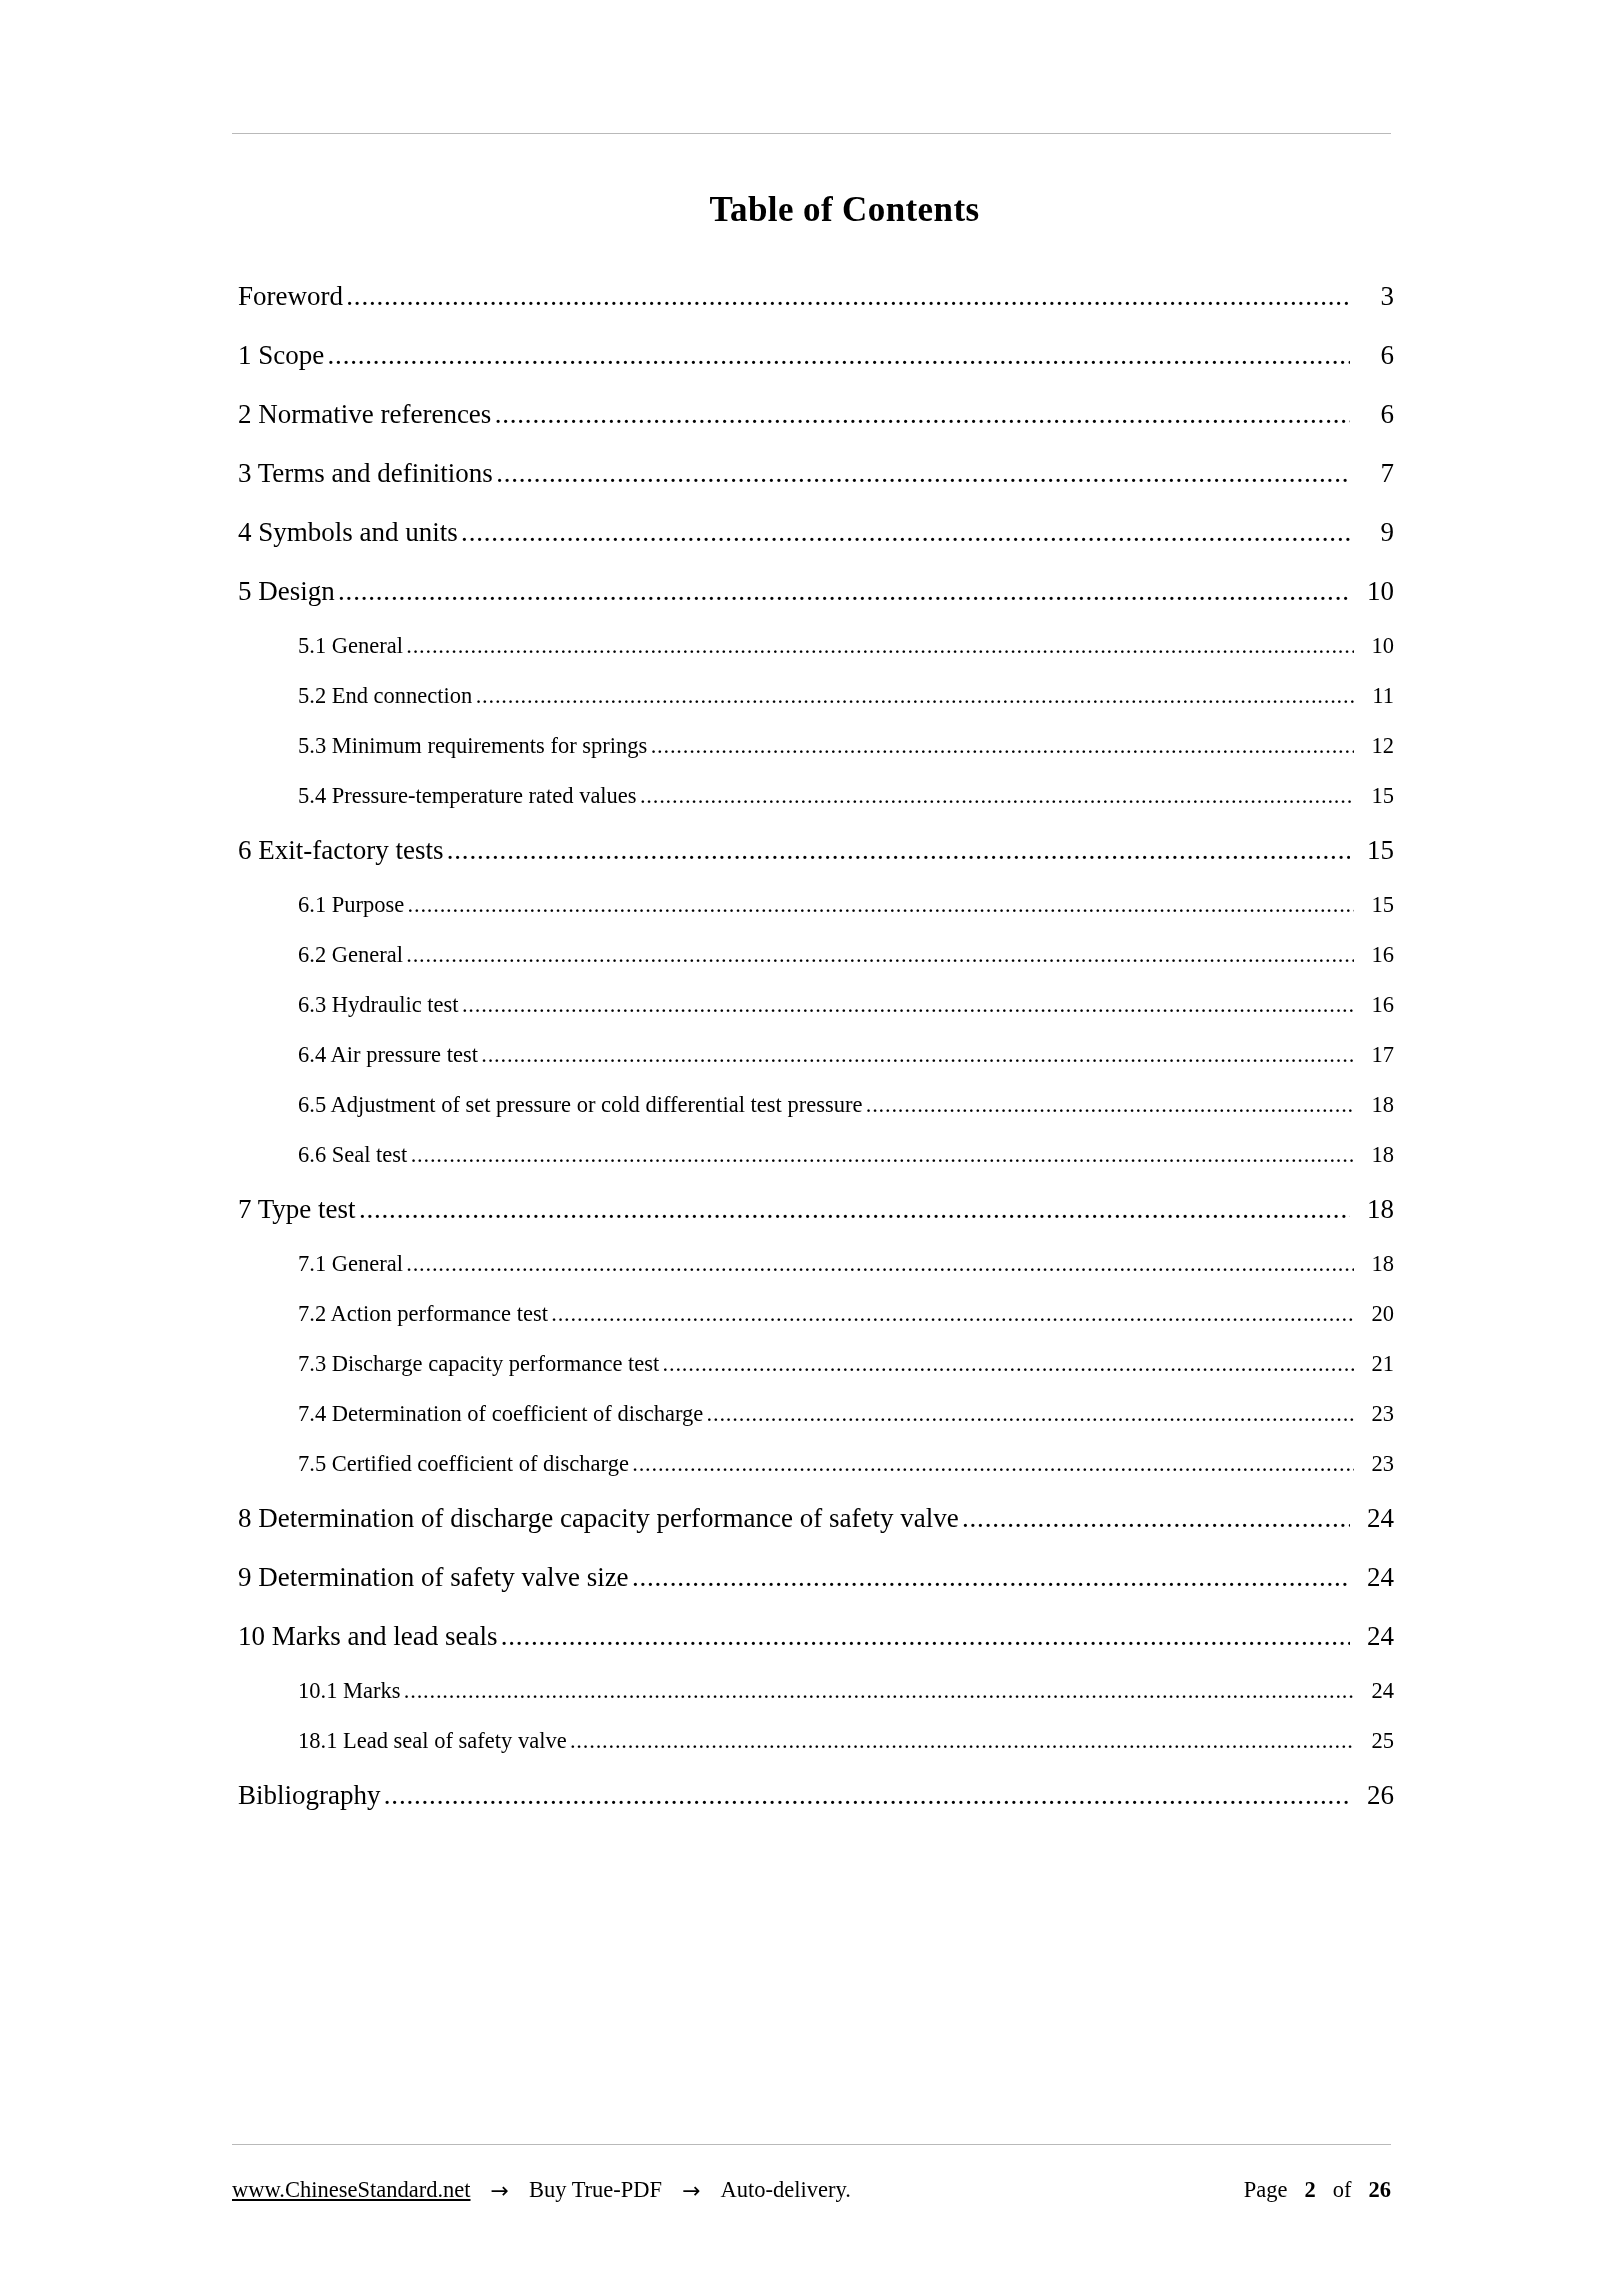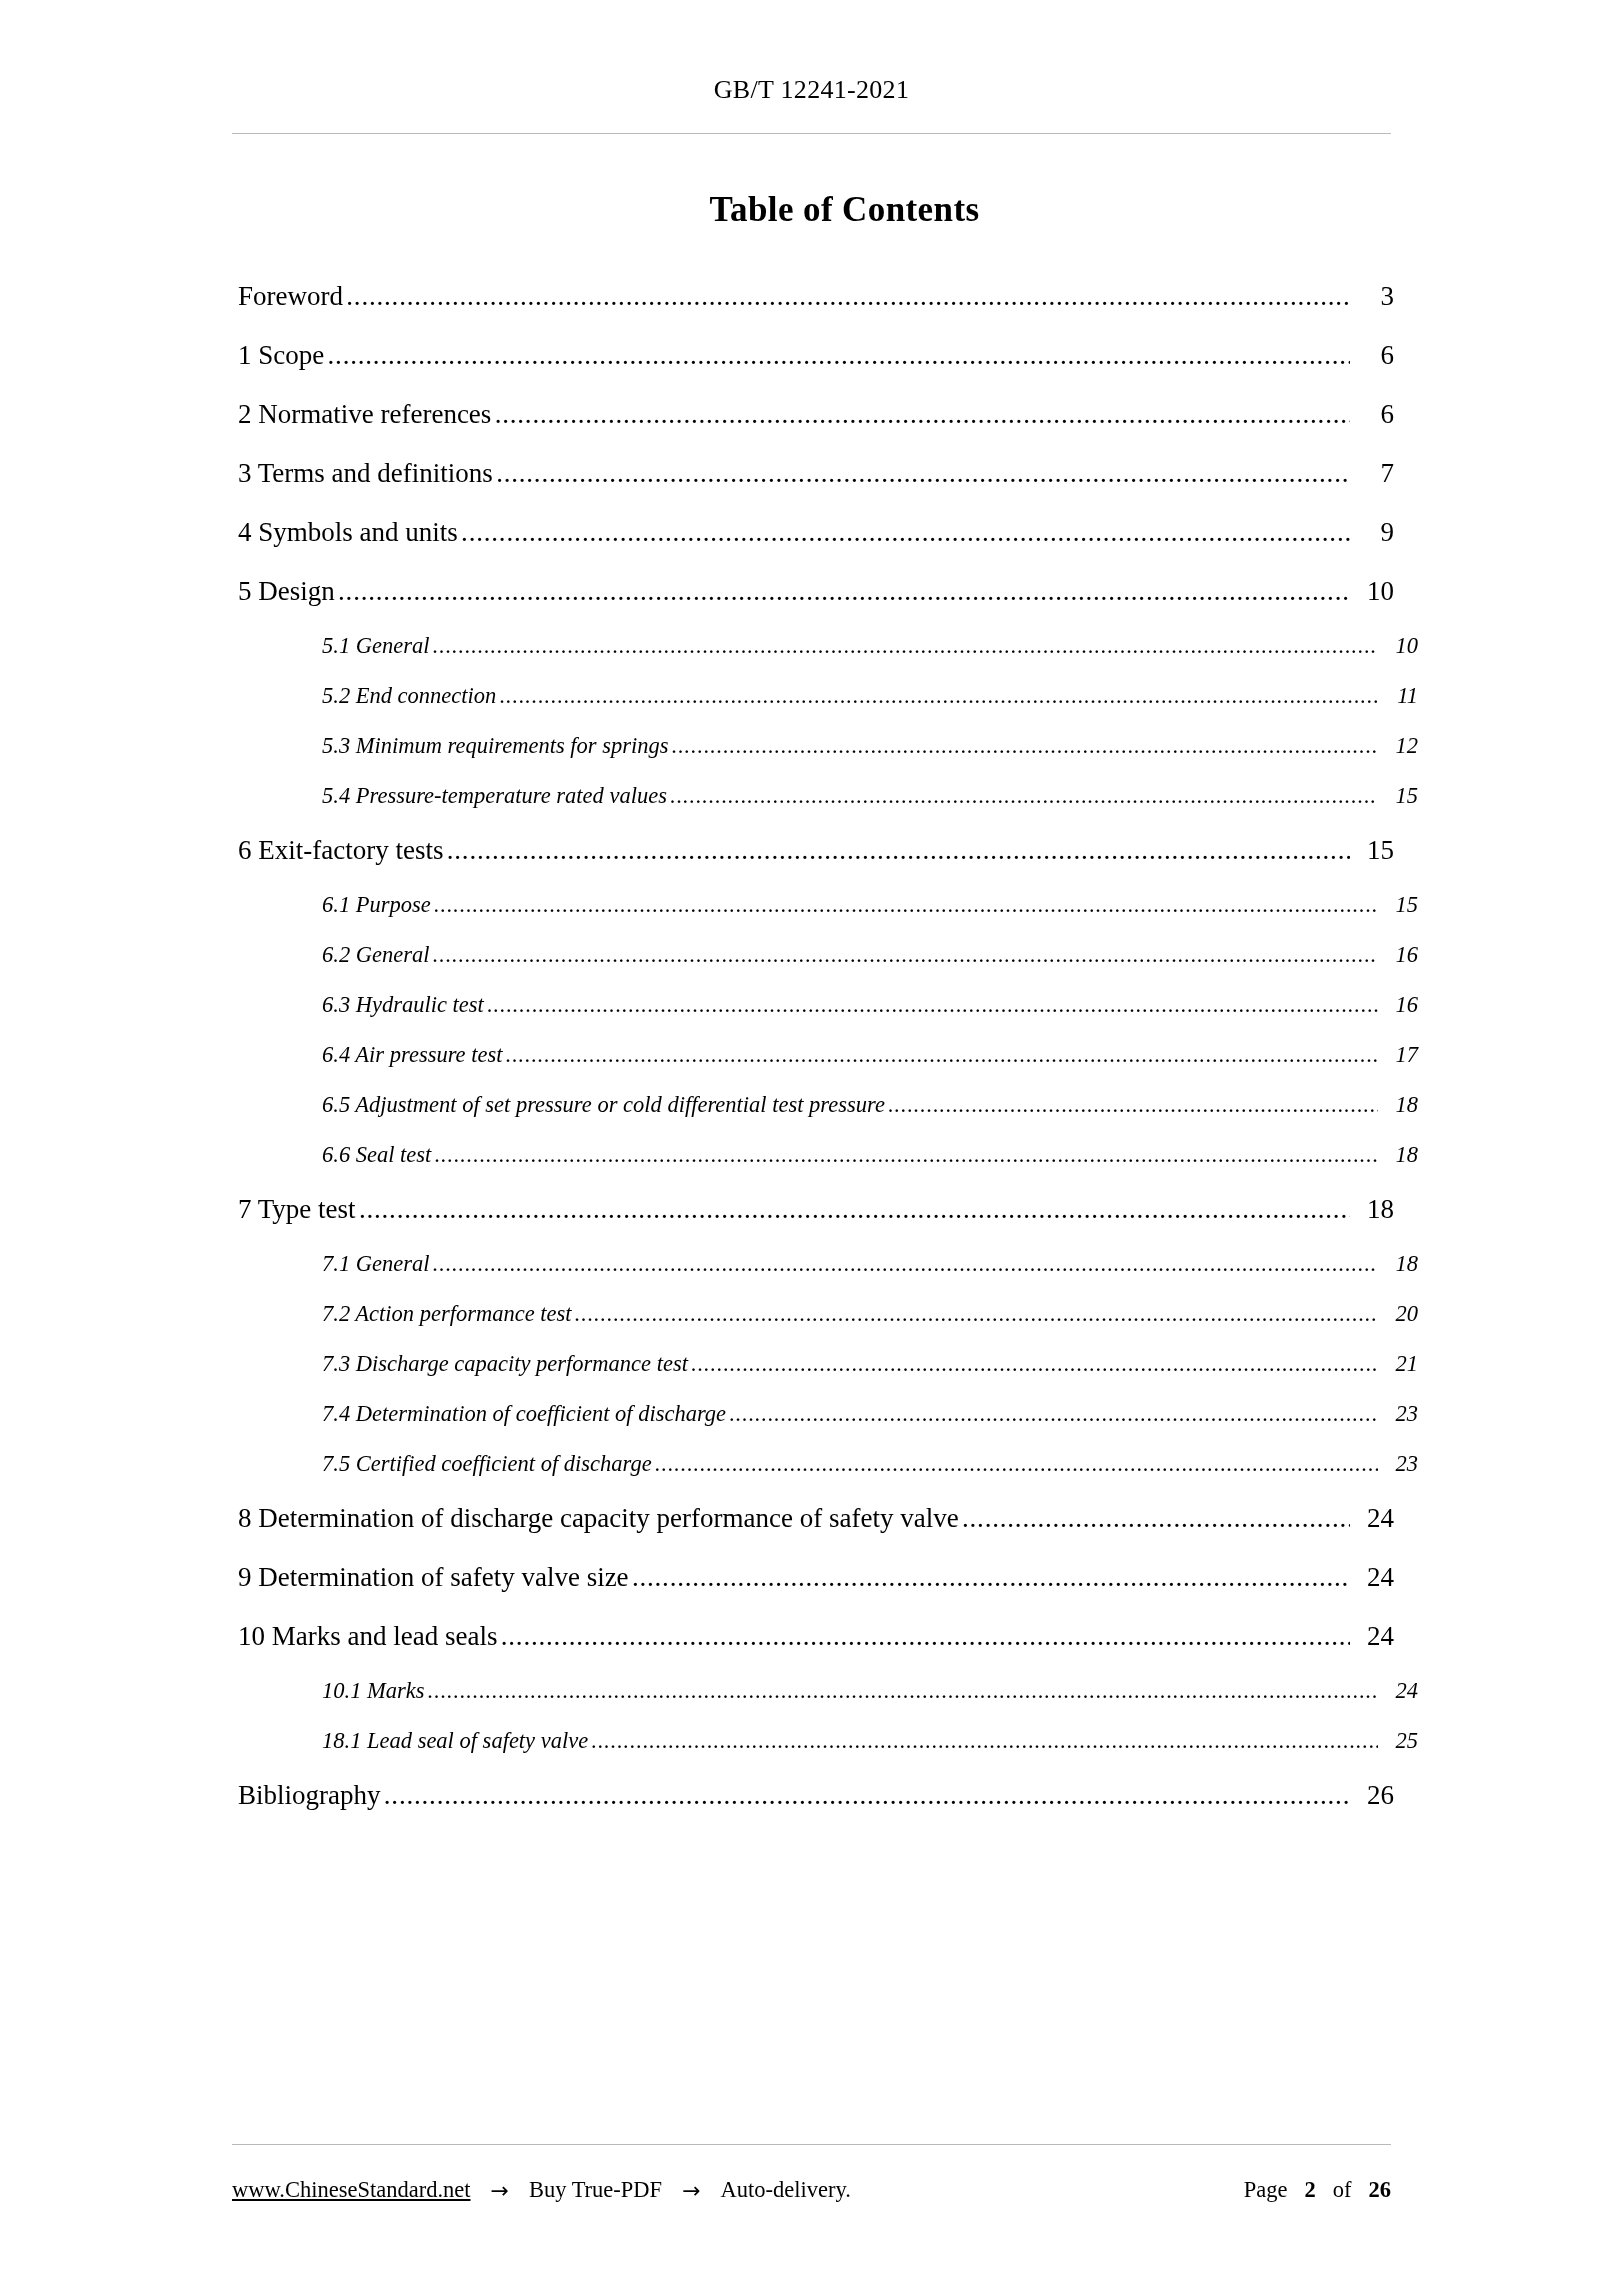--- a/index.html
+++ b/index.html
@@ -93,23 +93,22 @@
     line-height: 59px;
     margin-left: 0;
   }
   .lvl1 .pageno {
     min-width: 37px;
   }
   
   .lvl2 {
     font-size: 22.5px;
     line-height: 50px;
-    margin-left: 84px;
+    margin-left: 60px;
     width: calc(100% - 60px);
-    font-style: italic;
   }
   .lvl2 .pageno {
     min-width: 33px;
   }
 
   
   .footer-rule {
     position: absolute;
     bottom: 150px;
     left: 232px;
@@ -146,23 +145,20 @@
   }
   .footer-right .num {
     font-weight: bold;
   }
 </style>
 </head>
 <body>
 
 <div class="page">
 
-  <div class="page-header">
-    <span class="header-text">GB/T 12241-2021</span>
-  </div>
   <div class="header-rule"></div>
 
   <div class="toc-title">Table of Contents</div>
 
   <div class="toc" id="toc-list">
       <div class="toc-entry lvl1">
         <span class="label">Foreword</span>
         <span class="dots">............................................................................................................................................................................................................................</span>
         <span class="pageno">3</span>
       </div>

